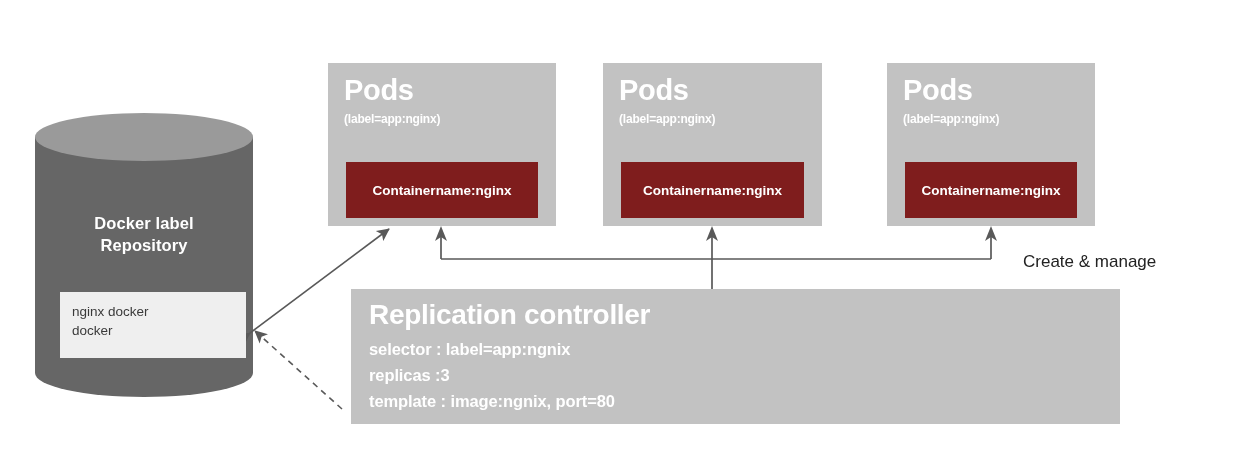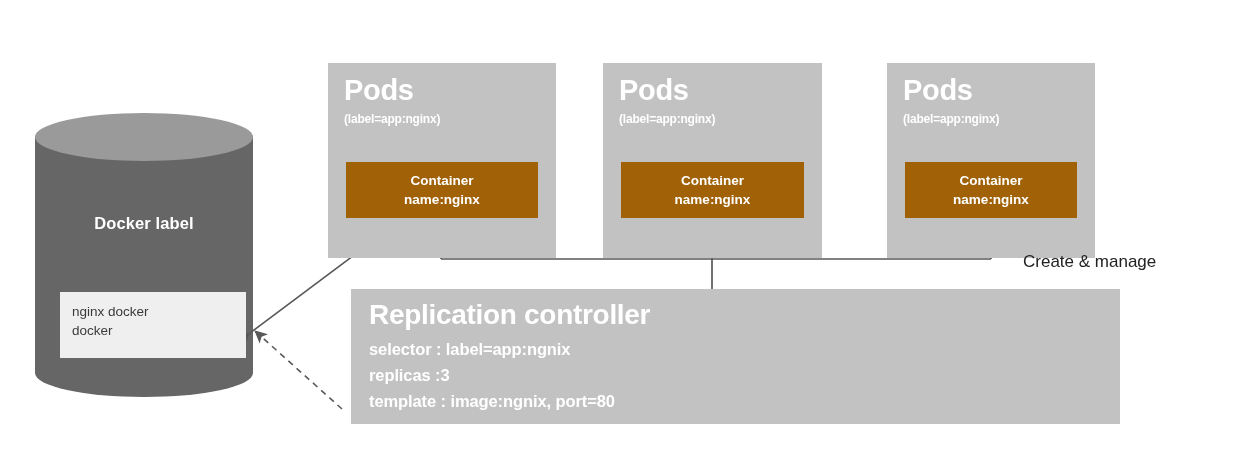--- a/index.html
+++ b/index.html
@@ -57,21 +57,21 @@
     padding: 10px 0 0 12px;
     color: #3a3a3a;
     font-size: 13.5px;
     line-height: 19px;
   }
 
   
   .pod {
     position: absolute;
     top: 63px;
-    height: 195px;
+    height: 163px;
     background: #c2c2c2;
   }
   .pod-1 { left: 328px; width: 228px; }
   .pod-2 { left: 603px; width: 219px; }
   .pod-3 { left: 887px; width: 208px; }
 
   .pod-title {
     position: absolute;
     left: 16px;
     top: 12px;
@@ -91,28 +91,28 @@
     line-height: 17px;
     letter-spacing: -0.2px;
   }
 
   .container-box {
     position: absolute;
     left: 18px;
     right: 18px;
     top: 99px;
     height: 56px;
-    background: #a16207;
+    background: #7f1d1d;
     color: #ffffff;
     font-size: 13.5px;
     font-weight: bold;
     line-height: 19px;
     text-align: center;
     display: flex;
-    flex-direction: column;
+    flex-direction: row;
     align-items: center;
     justify-content: center;
     box-sizing: border-box;
   }
 
   
   .rc {
     position: absolute;
     left: 327px;
     top: 289px;
@@ -197,20 +197,21 @@
 
     <g fill="#595959">
       <path d="M441,226 L447,241 L441,237 L435,241 Z"></path>
       <path d="M712,226 L718,241 L712,237 L706,241 Z"></path>
       <path d="M991,226 L997,241 L991,237 L985,241 Z"></path>
     </g>
   </svg>
 
   <div class="repo-title" style="z-index:3">
     <div>Docker label</div>
+    <div>Repository</div>
   </div>
 
   <div class="image-box" style="z-index:3">
     <div>nginx docker</div>
     <div>docker</div>
   </div>
 
   <div class="pod pod-1" style="z-index:3">
     <div class="pod-title">Pods</div>
     <div class="pod-label">(label=app:nginx)</div>

